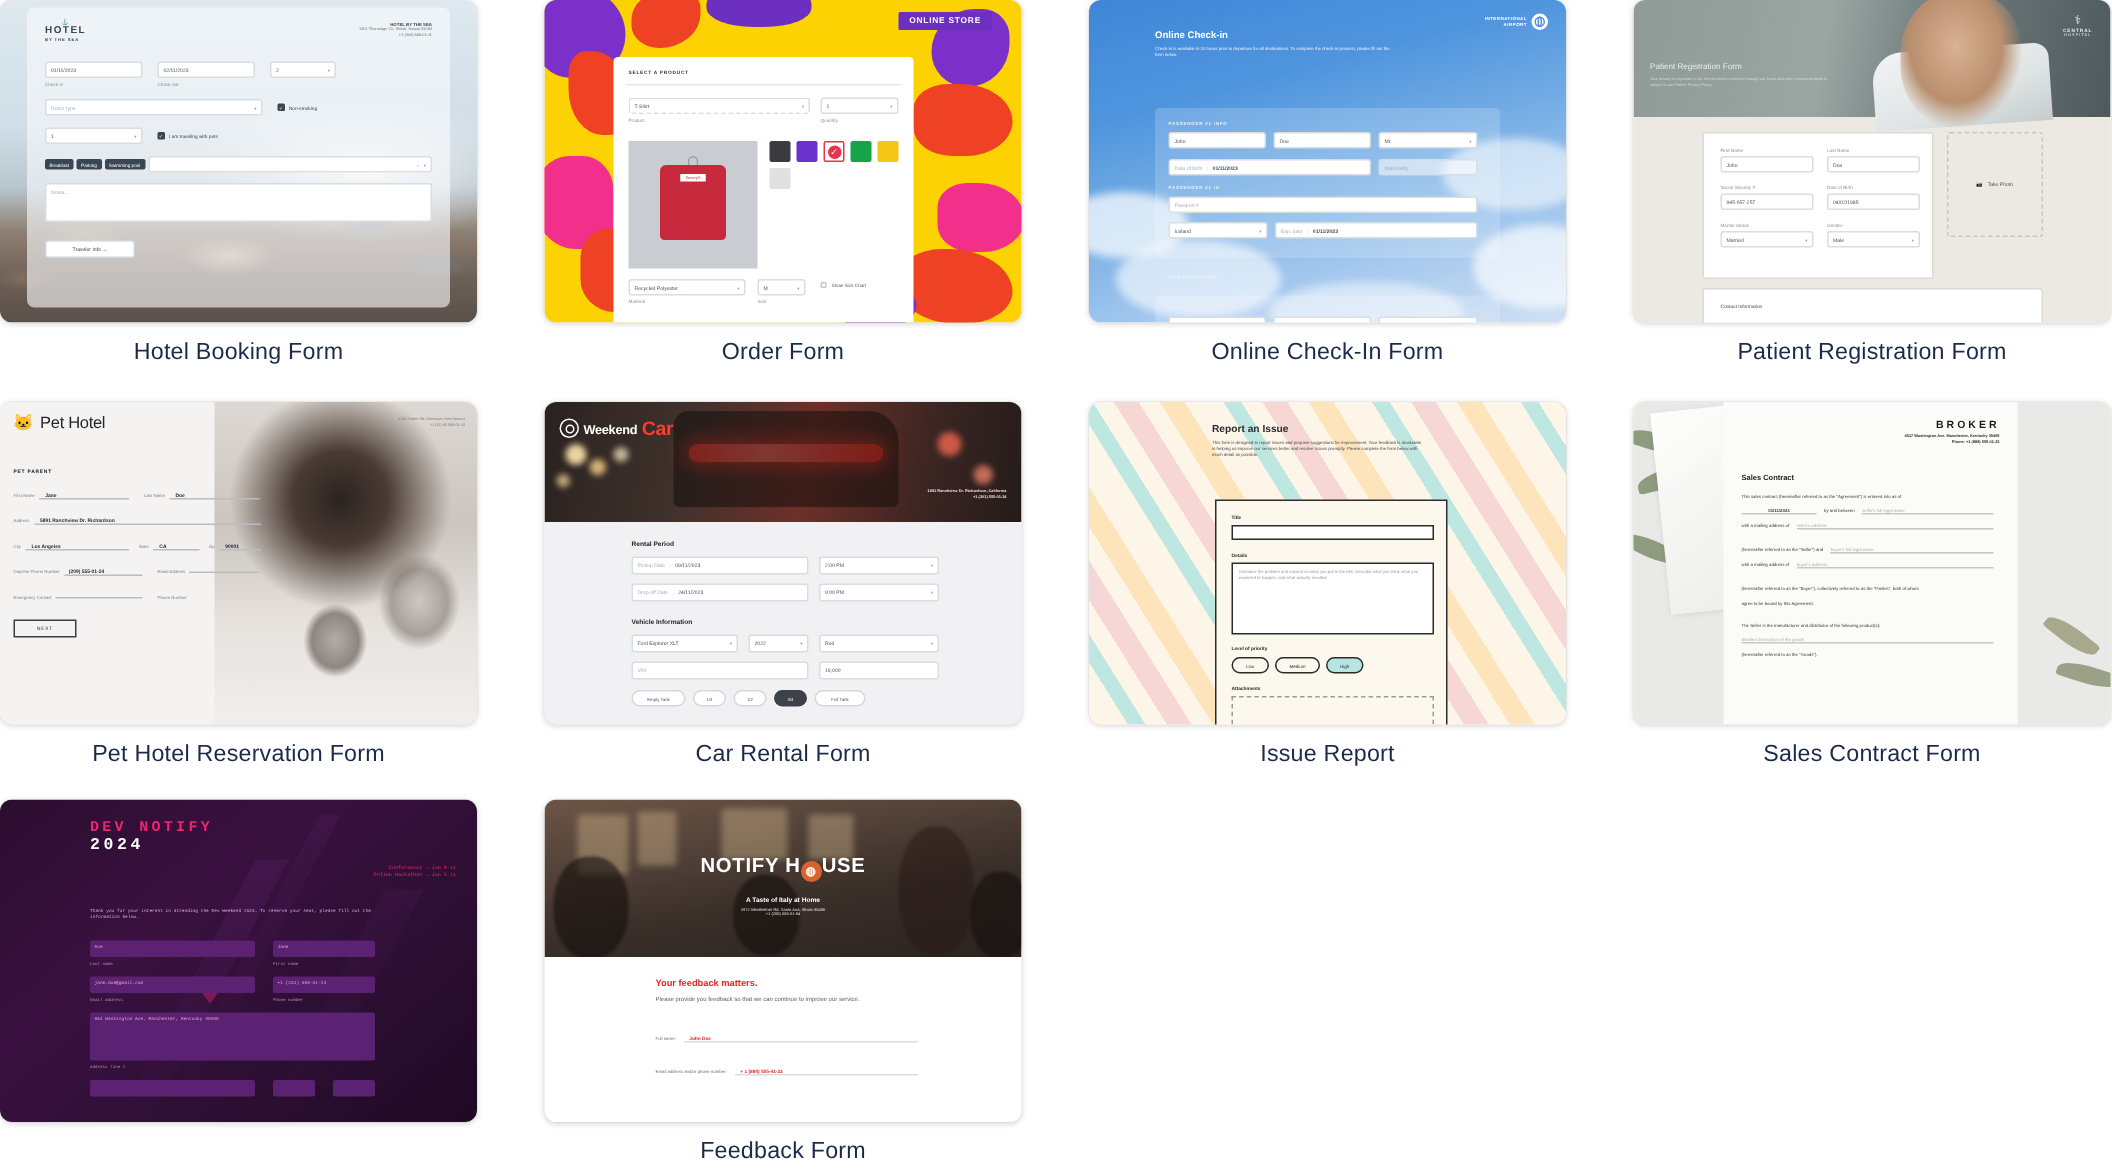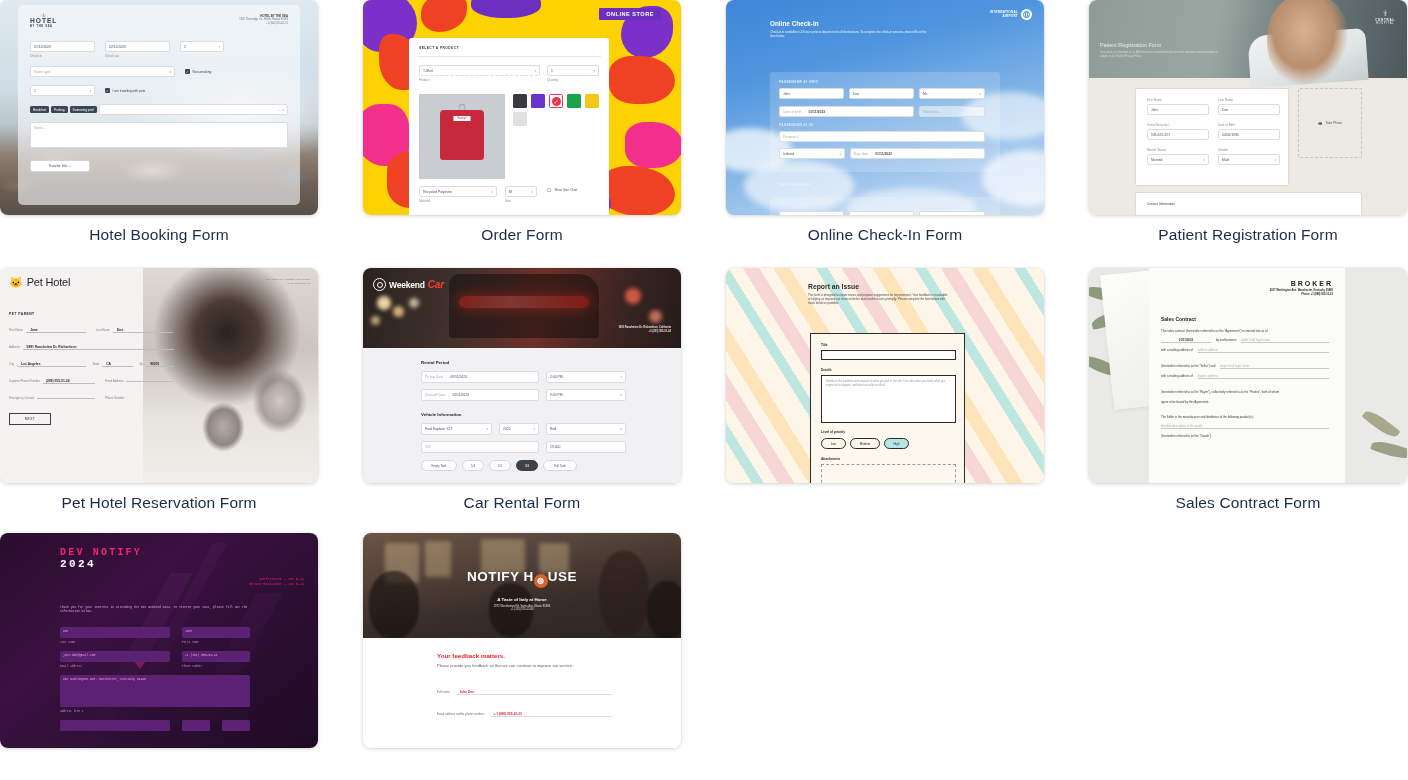--- a/index.html
+++ b/index.html
@@ -183,21 +183,21 @@
   .car-hero .tail {
     position:absolute; left:96px; top:28px; width:130px; height:12px;
     background: linear-gradient(90deg,#ff3b30 0%,#ff6a5e 40%,#ff2d20 100%);
     border-radius:6px; box-shadow:0 0 12px 3px rgba(255,60,48,0.7);
   }
   .car-body { position:absolute; left:0; top:80px; right:0; bottom:0; background:#f1f1f4; }
   .car-logo { position:absolute; left:10px; top:10px; display:flex; align-items:center; gap:3px; }
   .car-logo .ring { width:13px; height:13px; border-radius:50%; border:1.3px solid #fff; position:relative;}
   .car-logo .ring::after{ content:""; position:absolute; inset:2.5px; border-radius:50%; border:1.3px solid #fff;}
   .car-logo .t1 { font-size:8.5px; font-weight:700; color:#fff; letter-spacing:-0.2px; }
-  .car-logo .t2 { font-size:10px; font-weight:700; color:#ff3b30; letter-spacing:-0.2px;font-style:italic; }
+  .car-logo .t2 { font-size:13px; font-weight:700; color:#ff3b30; letter-spacing:-0.2px; }
   .car-addr { position:absolute; right:10px; top:58px; text-align:right; font-size:2.6px;
               color:#f3dede; line-height:3.6px; font-weight:700; }
   .car-h { font-size:4.4px; font-weight:700; color:#23262b; }
   .pill { border:0.6px solid #d3d6dd; background:#fff; border-radius:9px;
           font-size:2.9px; color:#51565e; display:flex; align-items:center; justify-content:center; }
   .pill.on { background:#3c414a; color:#fff; border-color:#3c414a; }
 
   
   .iss-bg {
     position:absolute; inset:0; background:#fdf6e8;
@@ -765,20 +765,21 @@
         <div style="position:absolute; left:10px; top:104px; display:flex; gap:4px;">
           <div class="iss-pill" style="width:25px; height:11px;">Low</div>
           <div class="iss-pill" style="width:30px; height:11px;">Medium</div>
           <div class="iss-pill on" style="width:25px; height:11px;">High</div>
         </div>
 
         <div class="iss-lbl" style="position:absolute; left:10px; top:123px;">Attachments</div>
         <div class="iss-dash" style="position:absolute; left:10px; top:130px; width:135px; height:24px;"></div>
       </div>
     </div>
+    <div class="caption">Issue Report</div>
   </div>
 
   <div class="card" style="left:1089px; top:268px;">
     <div class="thumb">
       <div class="sc-bg"></div>
       <div class="leaf" style="left:-4px;  top:20px;  width:34px; height:12px; transform:rotate(18deg);"></div>
       <div class="leaf" style="left:2px;   top:44px;  width:44px; height:13px; transform:rotate(-14deg);"></div>
       <div class="leaf" style="left:-8px;  top:92px;  width:40px; height:12px; transform:rotate(26deg);"></div>
       <div class="leaf" style="right:6px;  top:150px; width:40px; height:12px; transform:rotate(38deg); background:#a8a98c;"></div>
       <div class="leaf" style="right:-6px; top:176px; width:42px; height:12px; transform:rotate(18deg); background:#9aa186;"></div>
@@ -912,15 +913,16 @@
         <div style="display:flex; align-items:baseline; gap:5px; margin-top:21px;">
           <span class="fb-lbl">Full name:</span>
           <span class="fb-val fb-line" style="flex:1; padding-left:4px;">John Doe</span>
         </div>
         <div style="display:flex; align-items:baseline; gap:5px; margin-top:17px;">
           <span class="fb-lbl">Email address and/or phone number:</span>
           <span class="fb-val fb-line" style="flex:1; padding-left:4px;">+ 1 (880) 555-41-23</span>
         </div>
       </div>
     </div>
+    <div class="caption">Feedback Form</div>
   </div>
 
 </div>
 
 </body></html>

